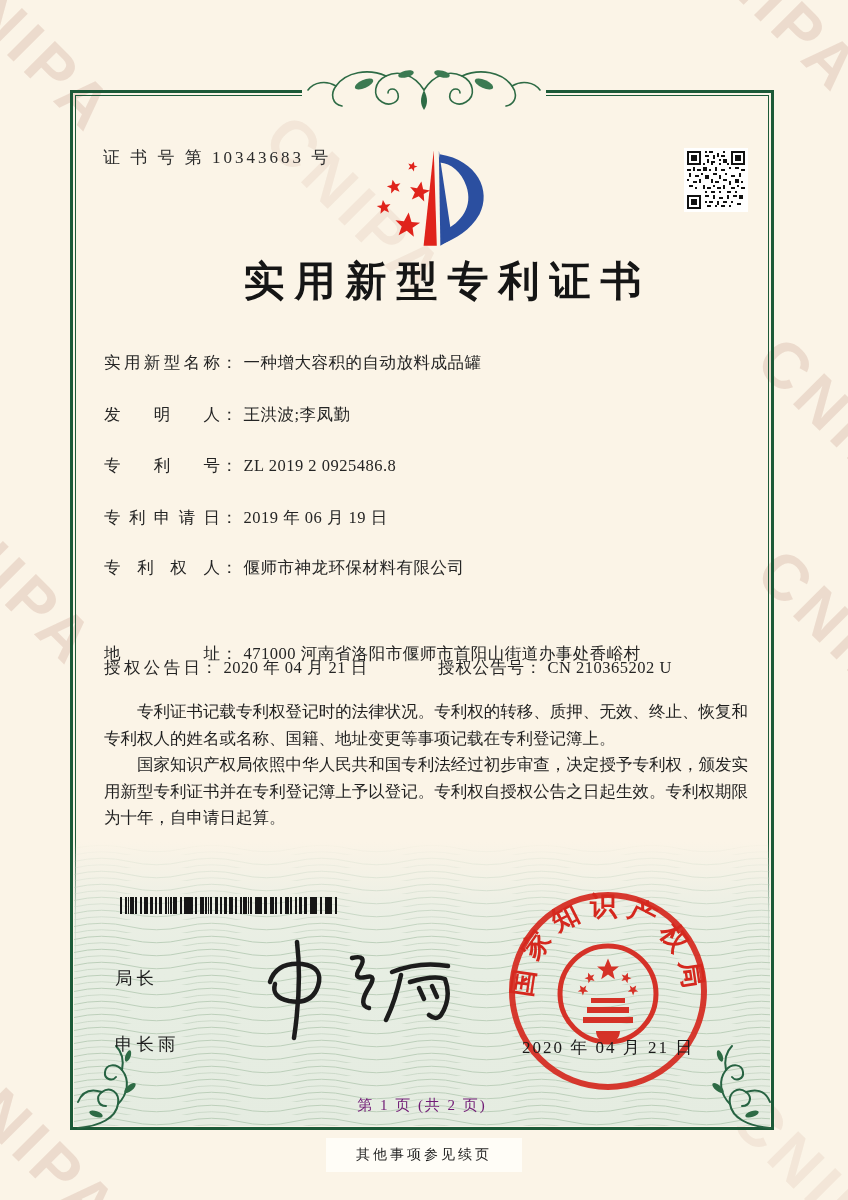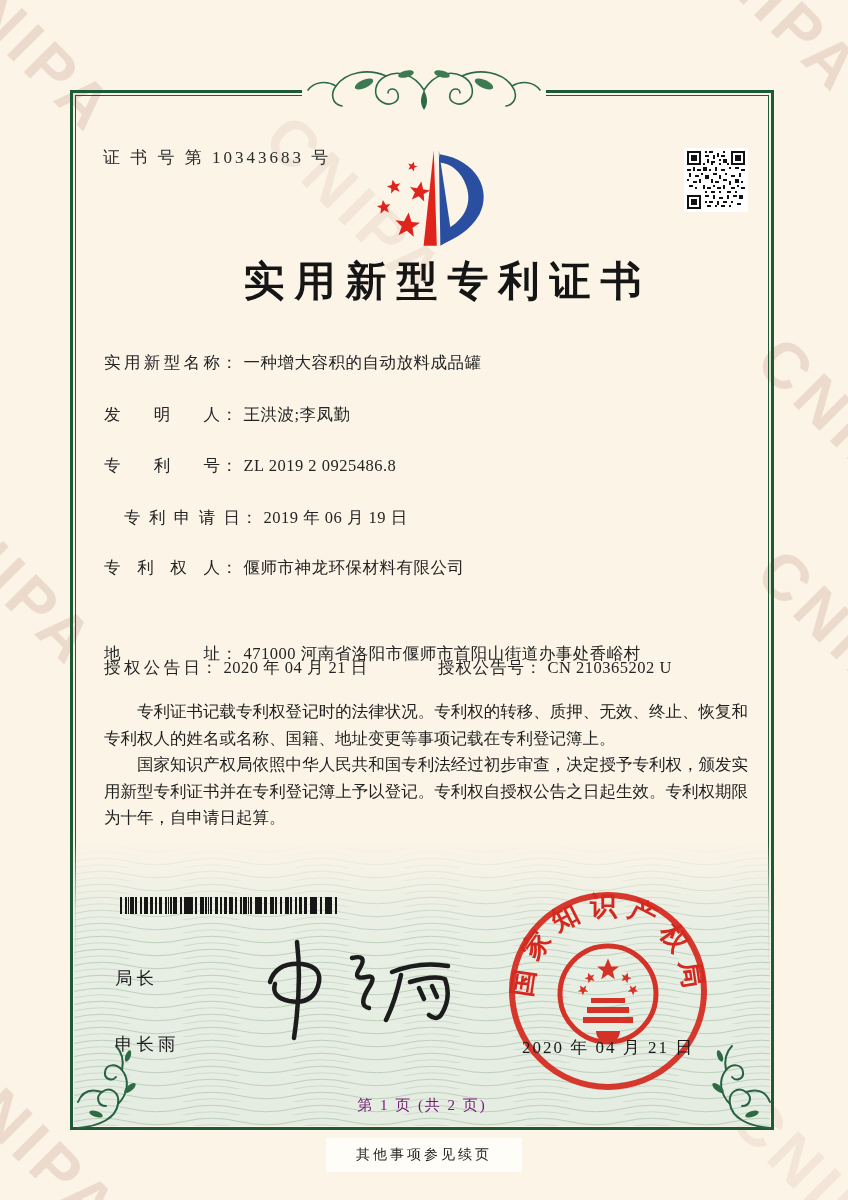--- a/index.html
+++ b/index.html
@@ -267,21 +267,21 @@
 
   <div class="field" style="top:352px;">
     <span class="lbl" style="width:116px">实用新型名称</span><span class="colon">：</span><span class="val">一种增大容积的自动放料成品罐</span>
   </div>
   <div class="field" style="top:404px;">
     <span class="lbl" style="width:116px">发明人</span><span class="colon">：</span><span class="val">王洪波;李凤勤</span>
   </div>
   <div class="field" style="top:455px;">
     <span class="lbl" style="width:116px">专利号</span><span class="colon">：</span><span class="val">ZL 2019 2 0925486.8</span>
   </div>
-  <div class="field" style="top:507px;margin-left:20px;">
+  <div class="field" style="top:507px;">
     <span class="lbl" style="width:116px">专利申请日</span><span class="colon">：</span><span class="val">2019 年 06 月 19 日</span>
   </div>
   <div class="field" style="top:557px;">
     <span class="lbl" style="width:116px">专利权人</span><span class="colon">：</span><span class="val">偃师市神龙环保材料有限公司</span>
   </div>
   <div class="field" style="top:643px;">
     <span class="lbl" style="width:116px">地址</span><span class="colon">：</span><span class="val">471000  河南省洛阳市偃师市首阳山街道办事处香峪村</span>
   </div>
   <div class="field" style="top:657px;">
     <span class="lbl" style="width:96px">授权公告日</span><span class="colon">：</span><span class="val">2020 年 04 月 21 日</span>

